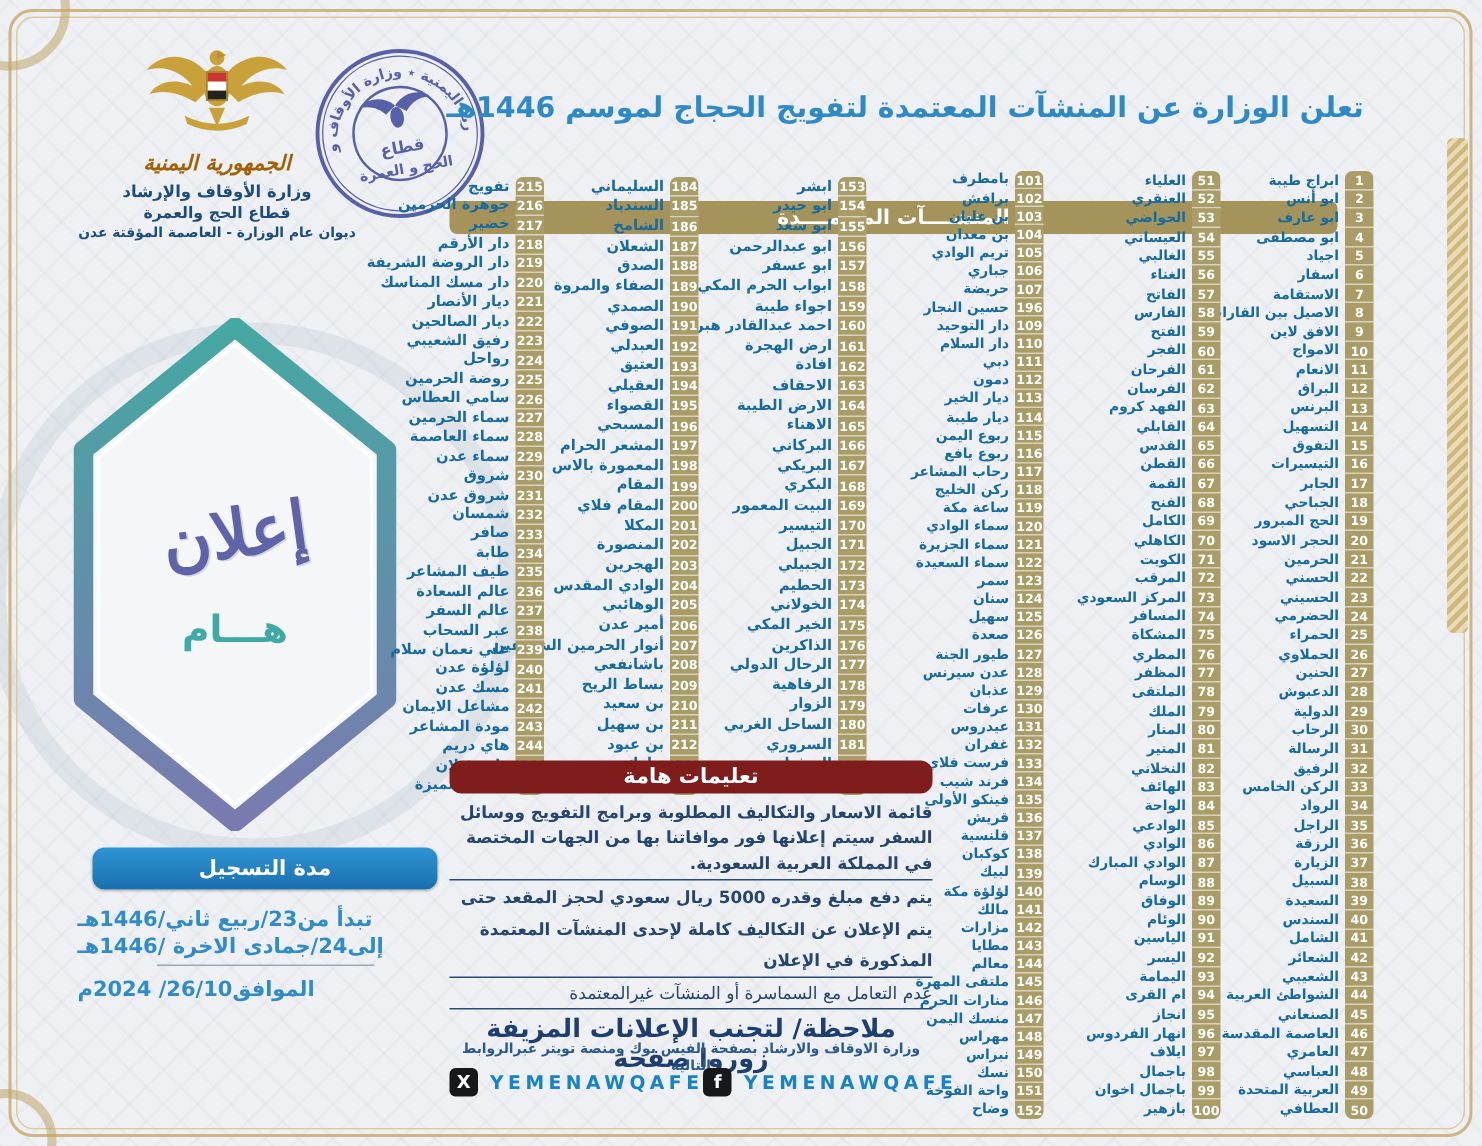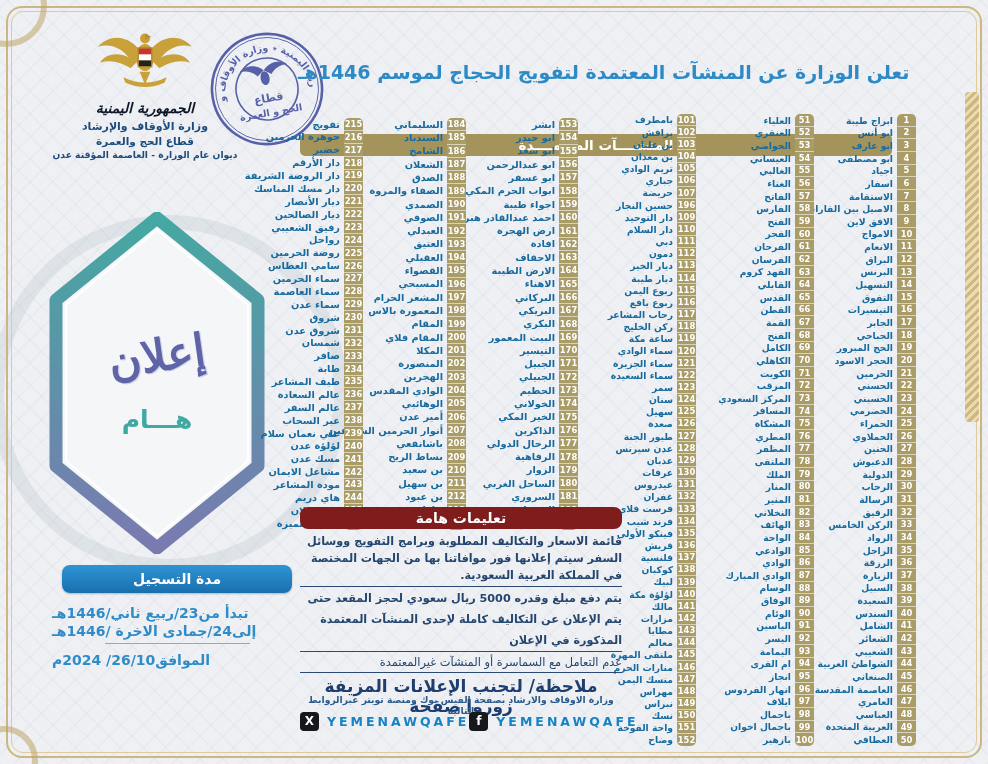--- a/index.html
+++ b/index.html
@@ -21,21 +21,21 @@
 
   
   .hdr1{position:absolute;left:298px;top:42px;width:658px;text-align:center;font-size:13px;font-weight:bold;color:#1d3e6e;}
   .hdr2{position:absolute;left:298px;top:61px;width:658px;text-align:left;font-size:19px;font-weight:bold;color:#2e8ac6;}
   .list-title-bar{position:absolute;left:300px;top:89px;width:592px;height:22px;background:#a4945c;border-radius:5px;
     color:#fff;font-size:13.5px;font-weight:bold;display:flex;align-items:center;justify-content:center;letter-spacing:1px;margin-top:45px;}
 
   
   .org{position:absolute;left:50px;top:24px;width:190px;text-align:center;color:#1c4b7d;}
   .emblem{width:108px;height:74px;margin:0 auto;display:block;}
-  .calligraphy{font-family:"DejaVu Serif",serif;font-style:italic;font-weight:bold;font-size:14px;color:#0f172a;margin-top:2px;}
+  .calligraphy{font-family:"DejaVu Serif",serif;font-style:italic;font-weight:bold;font-size:14px;color:#a16207;margin-top:2px;}
   .org-l1{font-size:11px;font-weight:bold;margin-top:4px;}
   .org-l2{font-size:10.5px;font-weight:bold;margin-top:2px;}
   .org-l3{font-size:9.2px;font-weight:bold;margin-top:2px;}
 
   .stamp{position:absolute;left:208px;top:30px;width:118px;height:118px;transform:rotate(-10deg);opacity:.92;}
 
   
   .badge-svg{position:absolute;left:48px;top:212px;width:218px;height:342px;}
   .badge-word1{position:absolute;left:82px;top:330px;width:150px;text-align:center;font-size:44px;font-weight:bold;
     color:#5f63a8;transform:rotate(-8deg);font-family:"DejaVu Serif",serif;text-shadow:1px 1px 0 rgba(95,99,168,.25);}

